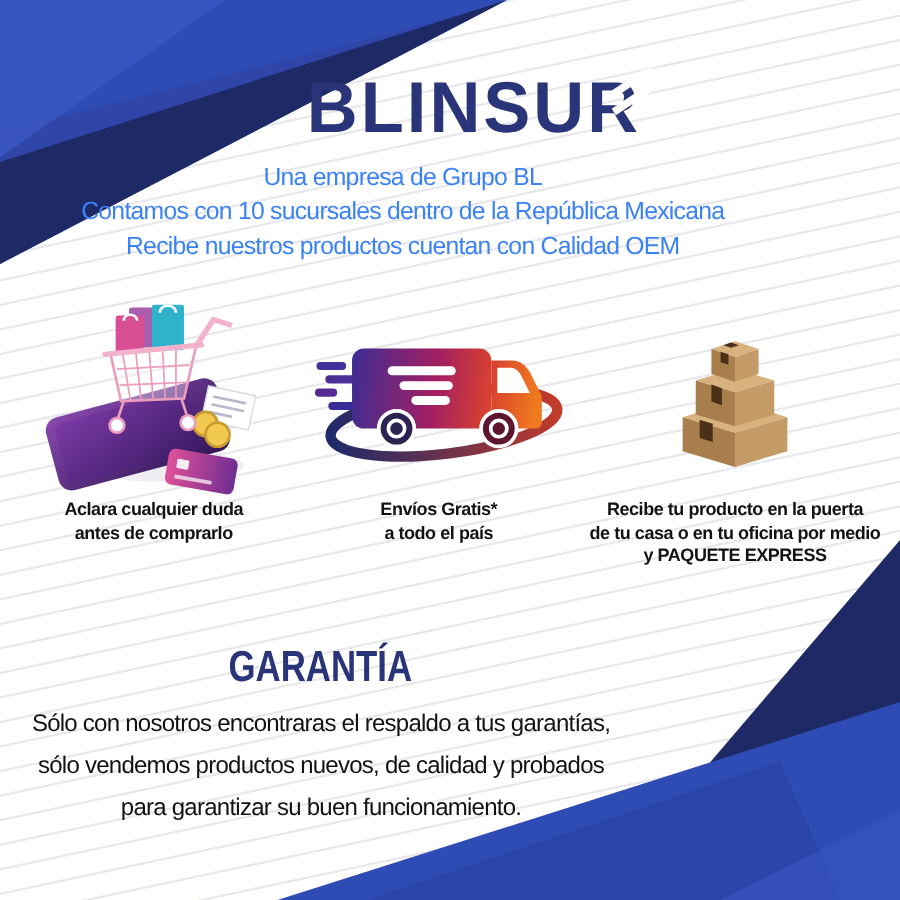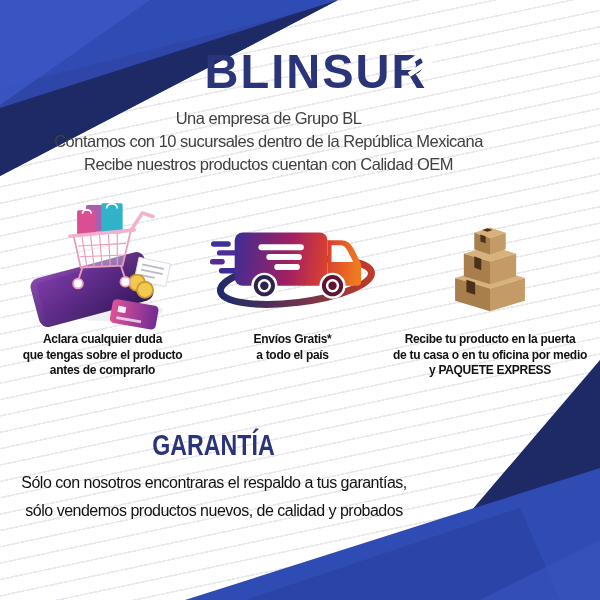--- a/index.html
+++ b/index.html
@@ -25,21 +25,21 @@
     content:"";position:absolute;top:7px;right:-6px;width:32px;height:4.5px;
     background:#fff;transform:rotate(-33deg);box-shadow:0 10px 0 #fff;
   }
   .logo-r::after{
     content:"";position:absolute;top:1px;right:-9px;width:16px;height:4px;
     background:#fff;transform:rotate(-33deg);
   }
 
   
   .intro{position:absolute;top:107px;left:0;width:537px;text-align:center;
-    color:#404040;font-size:16.5px;line-height:23px;letter-spacing:-0.5px;font-weight:500;}
+    color:#3b82f6;font-size:16.5px;line-height:23px;letter-spacing:-0.5px;font-weight:500;}
 
   
   .col{position:absolute;top:196px;display:flex;flex-direction:column;align-items:center;}
   .col1{left:15px;width:175px;}
   .col2{left:205px;width:175px;}
   .col3{left:385px;width:210px;}
   .illu-box{height:136px;display:flex;align-items:flex-start;justify-content:center;width:100%;}
   .caption{width:100%;text-align:center;color:#121212;font-weight:bold;
     font-size:12px;line-height:15.5px;letter-spacing:-0.3px;white-space:nowrap;}
 
@@ -141,21 +141,20 @@
 
       <g transform="rotate(10 120 132)">
         <rect x="94" y="119" width="52" height="27" rx="5" fill="url(#cardG)"></rect>
         <rect x="101" y="126" width="9" height="7" rx="1" fill="#fff" opacity="0.9"></rect>
         <rect x="101" y="138" width="28" height="3" fill="#ffffff" opacity="0.7"></rect>
       </g>
     </svg>
   </div>
   <div class="caption">
     <div>Aclara cualquier duda</div>
-    <div>que tengas sobre el producto</div>
     <div>antes de comprarlo</div>
   </div>
 </div>
 
 <div class="col col2">
   <div class="illu-box" style="align-items:center;">
     <svg width="168" height="100" viewBox="0 0 170 100">
       <defs>
         <linearGradient id="truckG" gradientUnits="userSpaceOnUse" x1="25" y1="40" x2="150" y2="55">
           <stop offset="0" stop-color="#3f2d93"></stop>
@@ -227,14 +226,15 @@
     <div>de tu casa o en tu oficina por medio</div>
     <div>y PAQUETE EXPRESS</div>
   </div>
 </div>
 
 <div class="guarantee">
   <span class="g-title">GARANTÍA</span>
   <div class="g-lines">
     <div>Sólo con nosotros encontraras el respaldo a tus garantías,</div>
     <div>sólo vendemos productos nuevos, de calidad y probados</div>
+    <div>para garantizar su buen funcionamiento.</div>
   </div>
 </div>
 
 </body></html>

